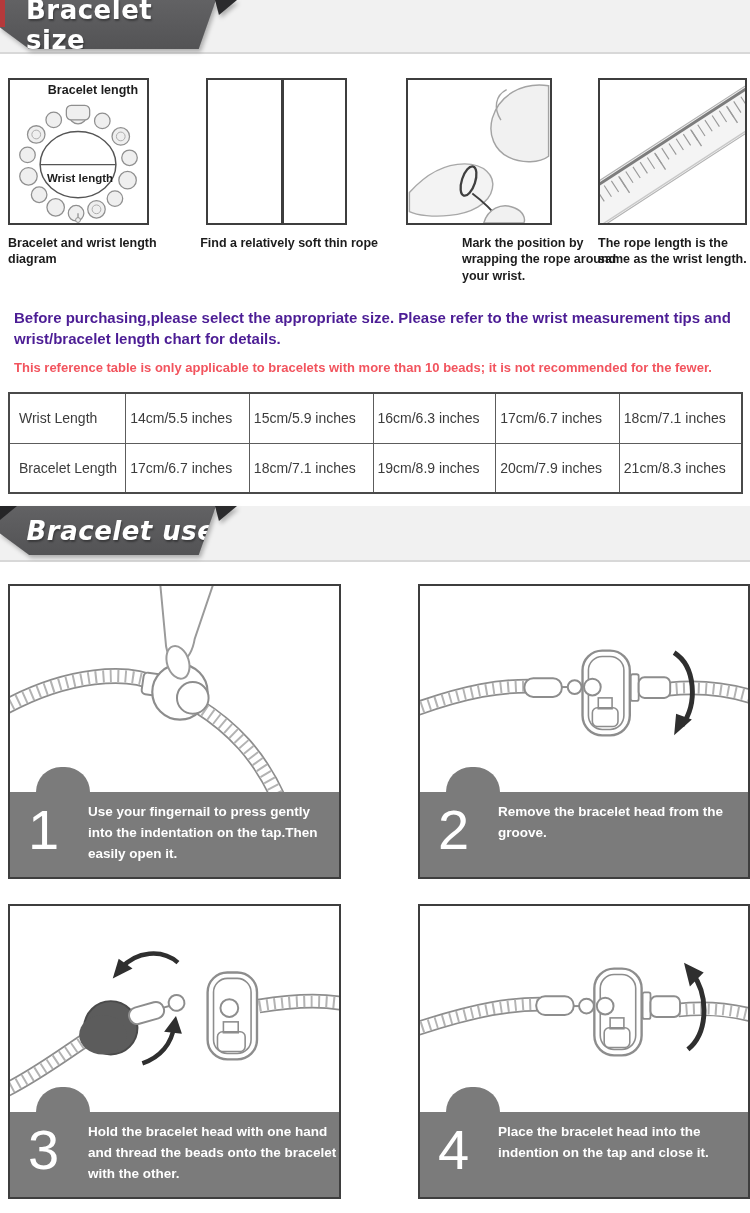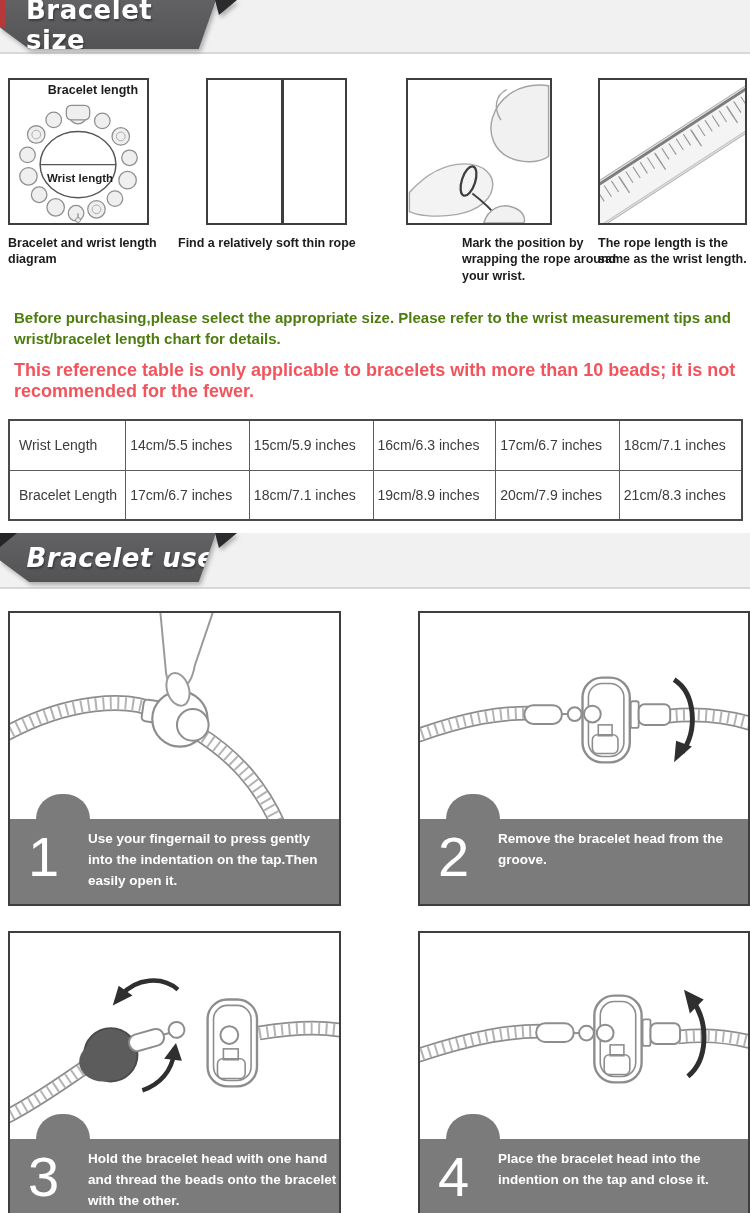--- a/index.html
+++ b/index.html
@@ -32,28 +32,28 @@
   #mbox4 { left:598px; width:149px; }
   .bracelet-label-top { position:absolute; left:28px; top:3px; width:110px; text-align:center;
     font-size:12.5px; font-weight:bold; color:#1c1c1c; }
   .wrist-label { position:absolute; left:28px; top:92px; width:84px; text-align:center;
     font-size:11.5px; font-weight:bold; color:#1c1c1c; }
   .rope-line { position:absolute; left:53%; top:0; width:3px; height:100%; background:#3d3d3d; }
 
   .measure-captions { position:relative; width:750px; height:60px; margin-top:10px; }
   .mcap { position:absolute; top:0; font-size:12.5px; font-weight:bold; color:#1c1c1c; line-height:1.3; }
   #mcap1 { left:8px;  width:150px; text-align:left; }
-  #mcap2 { left:178px; width:200px; text-align:left; white-space:nowrap; }
+  #mcap2 { left:178px; width:200px; text-align:right; white-space:nowrap; }
   #mcap3 { left:414px; width:160px;margin-left:48px; }
   #mcap4 { left:598px; width:162px; }
 
   
   .intro { margin:12px 14px 0 14px; width:722px; font-size:15px; font-weight:bold;
-    color:#4d7c0f; line-height:1.4; font-family:"Liberation Sans", sans-serif; }
-  .warning { margin:11px 14px 0 14px; font-size:18px; font-weight:bold; color:#f2545e; }
+    color:#4c1d95; line-height:1.4; font-family:"Liberation Sans", sans-serif; }
+  .warning { margin:11px 14px 0 14px; font-size:13px; font-weight:bold; color:#f2545e; }
 
   
   table.size-table { margin:17px 0 0 8px; width:735px; border-collapse:collapse; }
   .size-table td { border:1px solid #5c5c5c; height:50px; font-size:14px; color:#3c3c3c;
     text-align:left; padding:2px 4px; }
   .size-table td.rowlabel { text-align:left; padding-left:9px; }
   .size-table tr:first-child td { border-top:2px solid #4a4a4a; }
   .size-table tr:last-child td { border-bottom:2px solid #4a4a4a; }
   .size-table td:first-child { border-left:2px solid #4a4a4a; }
   .size-table td:last-child { border-right:2px solid #4a4a4a; }

